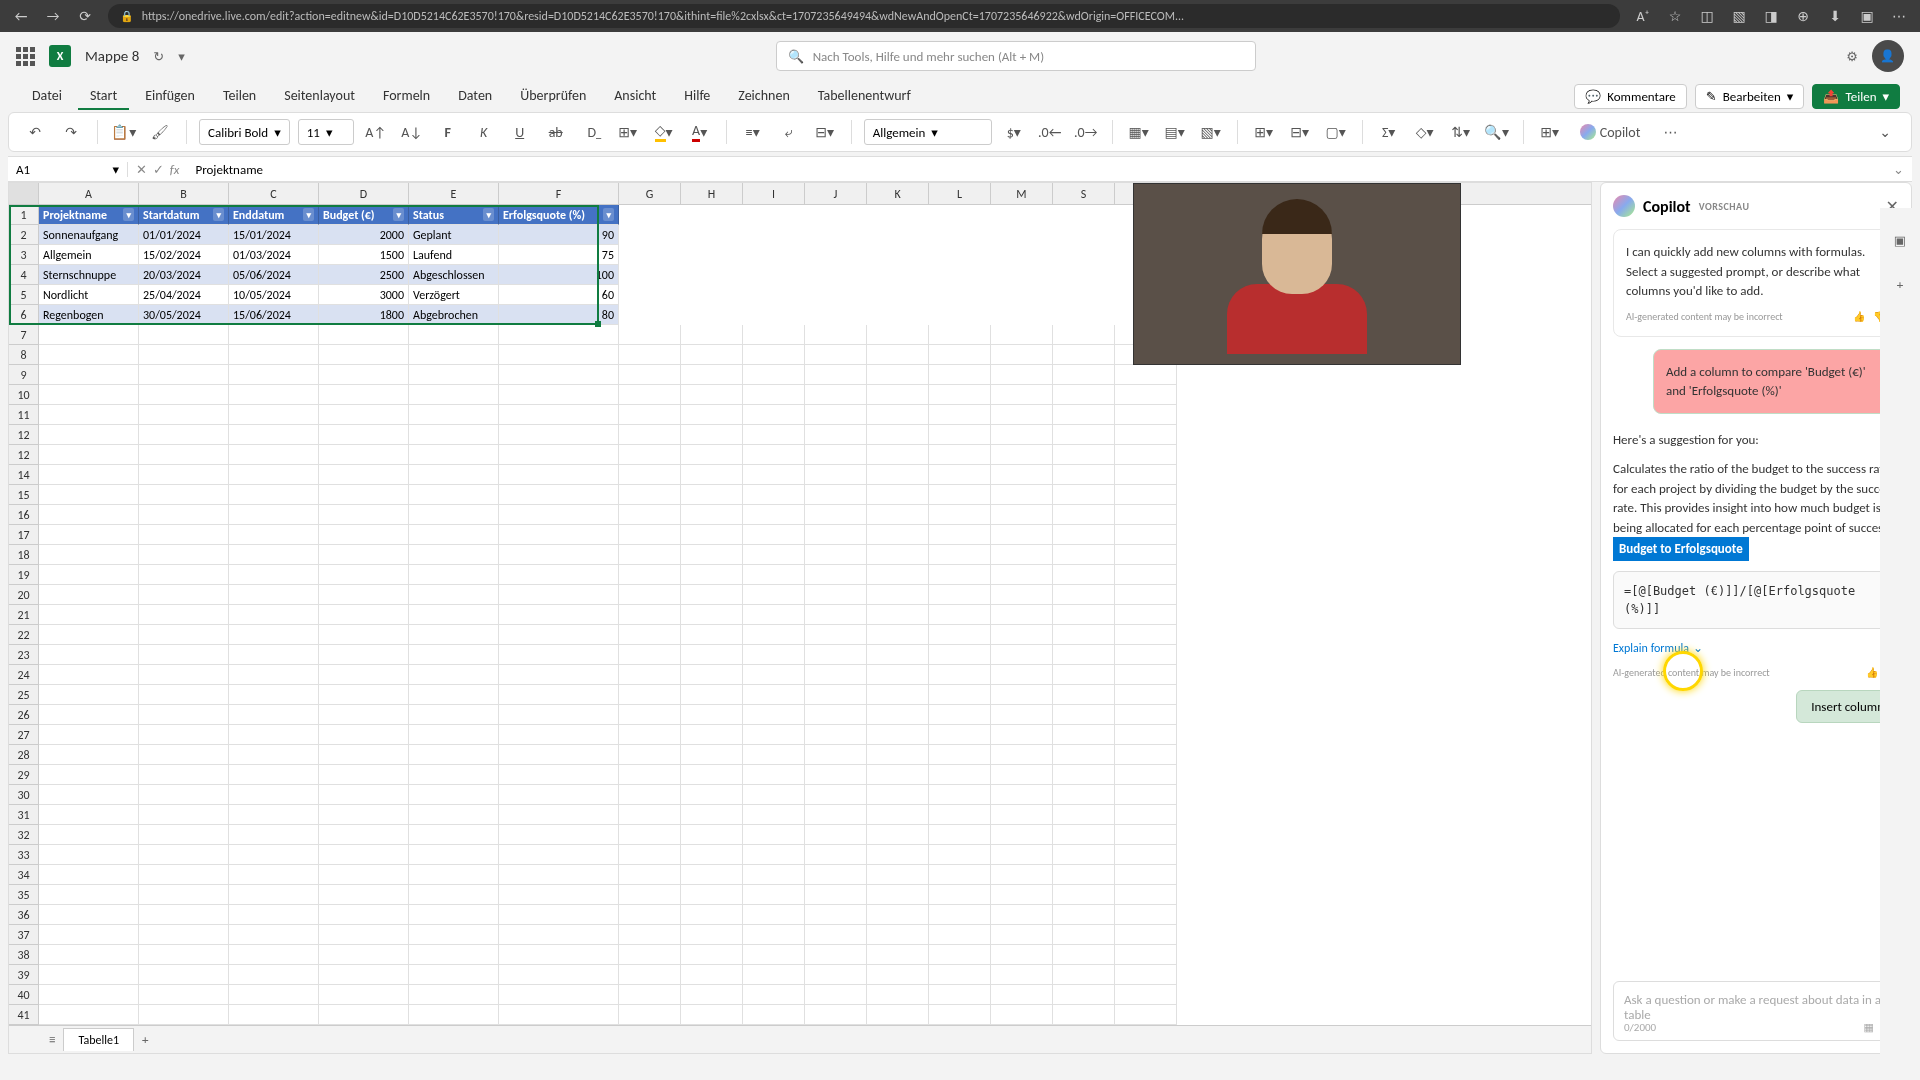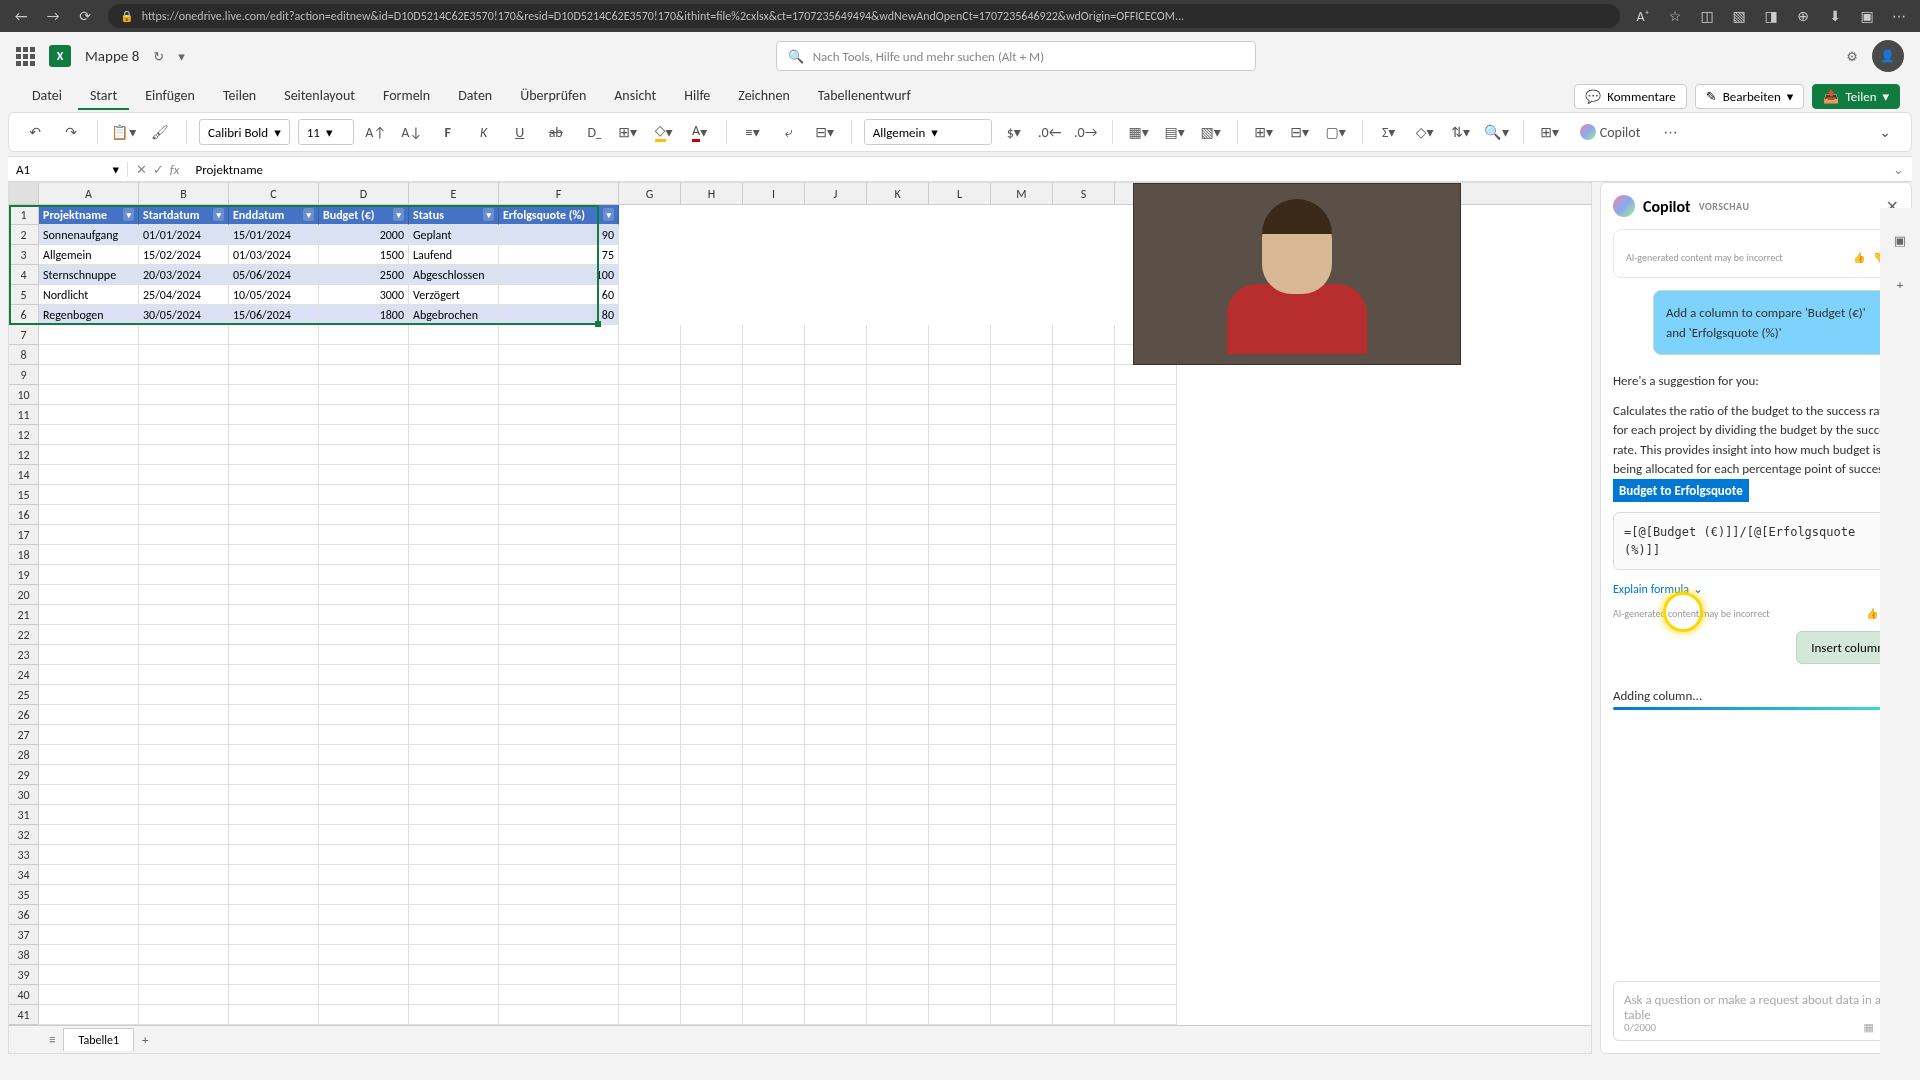--- a/index.html
+++ b/index.html
@@ -55,21 +55,21 @@
 .head{width:70px;height:90px;background:#d9b896;border-radius:35px 35px 30px 30px;position:absolute;top:10px;left:35px}
 .hair{width:70px;height:35px;background:#3a2818;border-radius:35px 35px 0 0;position:absolute;top:5px;left:35px}
 .body{width:140px;height:70px;background:#b82e2e;border-radius:30px 30px 0 0;position:absolute;bottom:0}
 .copilot-panel{width:312px;background:#fff;border:1px solid #ddd;border-radius:6px;margin-left:8px;display:flex;flex-direction:column;padding:12px}
 .cp-header{display:flex;align-items:center;justify-content:space-between;margin-bottom:12px}
 .cp-title{display:flex;align-items:center;gap:8px;font-size:16px;font-weight:600}
 .cp-logo{width:22px;height:22px;border-radius:50%;background:linear-gradient(135deg,#e8a,#8ae,#ae8)}
 .cp-badge{font-size:10px;color:#888;letter-spacing:0.5px}
 .cp-close{cursor:pointer;color:#666;font-size:16px}
 .cp-card{border:1px solid #e8e8e8;border-radius:8px;padding:12px;margin-bottom:12px;font-size:13px;line-height:1.5;color:#333}
-.cp-card.user{background:#7dd3fc;border-color:#c0ddc6;margin-left:40px}
+.cp-card.user{background:#fca5a5;border-color:#c0ddc6;margin-left:40px}
 .cp-disclaim{font-size:10px;color:#999;display:flex;justify-content:space-between;align-items:center;margin-top:8px}
 .cp-react{display:flex;gap:8px;color:#999;cursor:pointer}
 .cp-formula-title{background:#0078d4;color:#fff;padding:2px 6px;display:inline-block;font-size:13px;font-weight:600}
 .cp-formula-box{border:1px solid #ddd;border-radius:6px;padding:10px;margin:10px 0;font-family:Consolas,monospace;font-size:12px;background:#fafafa;word-break:break-all}
 .cp-explain{color:#0078d4;font-size:12px;cursor:pointer;display:flex;align-items:center;gap:4px}
 .cp-insert{background:#d4e8d9;border:1px solid #b8d6be;border-radius:6px;padding:8px 14px;font-size:13px;cursor:pointer;float:right}
 .cp-status{font-size:13px;color:#333;padding:8px 0}
 .cp-progress{height:3px;background:linear-gradient(90deg,#0078d4,#40e0d0);border-radius:2px;margin-top:4px}
 .cp-input{border:1px solid #ddd;border-radius:6px;padding:10px;color:#aaa;font-size:13px;margin-top:auto;min-height:60px;position:relative}
 .cp-input-meta{position:absolute;bottom:6px;left:10px;right:10px;display:flex;justify-content:space-between;font-size:11px;color:#aaa}
@@ -984,20 +984,21 @@
     <div class="cp-header">
       <div class="cp-title">
         <div class="cp-logo"></div>
         <span>Copilot</span>
         <span class="cp-badge">VORSCHAU</span>
       </div>
       <span class="cp-close">✕</span>
     </div>
 
     <div class="cp-card">
+      <div>I can quickly add new columns with formulas. Select a suggested prompt, or describe what columns you'd like to add.</div>
       <div class="cp-disclaim">
         <span>AI-generated content may be incorrect</span>
         <span class="cp-react">
             <span>👍</span>
             <span>👎</span>
           </span>
       </div>
     </div>
 
     <div class="cp-card user">Add a column to compare 'Budget (€)' and 'Erfolgsquote (%)'</div>
@@ -1016,24 +1017,20 @@
             <span>👍</span>
             <span>👎</span>
           </span>
         <div class="highlight" style="top:-14px;left:50px"></div>
       </div>
       <div style="overflow:hidden;margin-top:10px">
           <button class="cp-insert">Insert column</button>
         </div>
     </div>
 
-    <div class="cp-status">
-      <span>Adding column...</span>
-      <div class="cp-progress"></div>
-    </div>
 
     <div class="cp-input">
       <span>Ask a question or make a request about data in a table</span>
       <div class="cp-input-meta">
         <span>0/2000</span>
         <span><span>▦</span>&nbsp;&nbsp;<span>➤</span></span>
       </div>
     </div>
   </div>
 </div>

